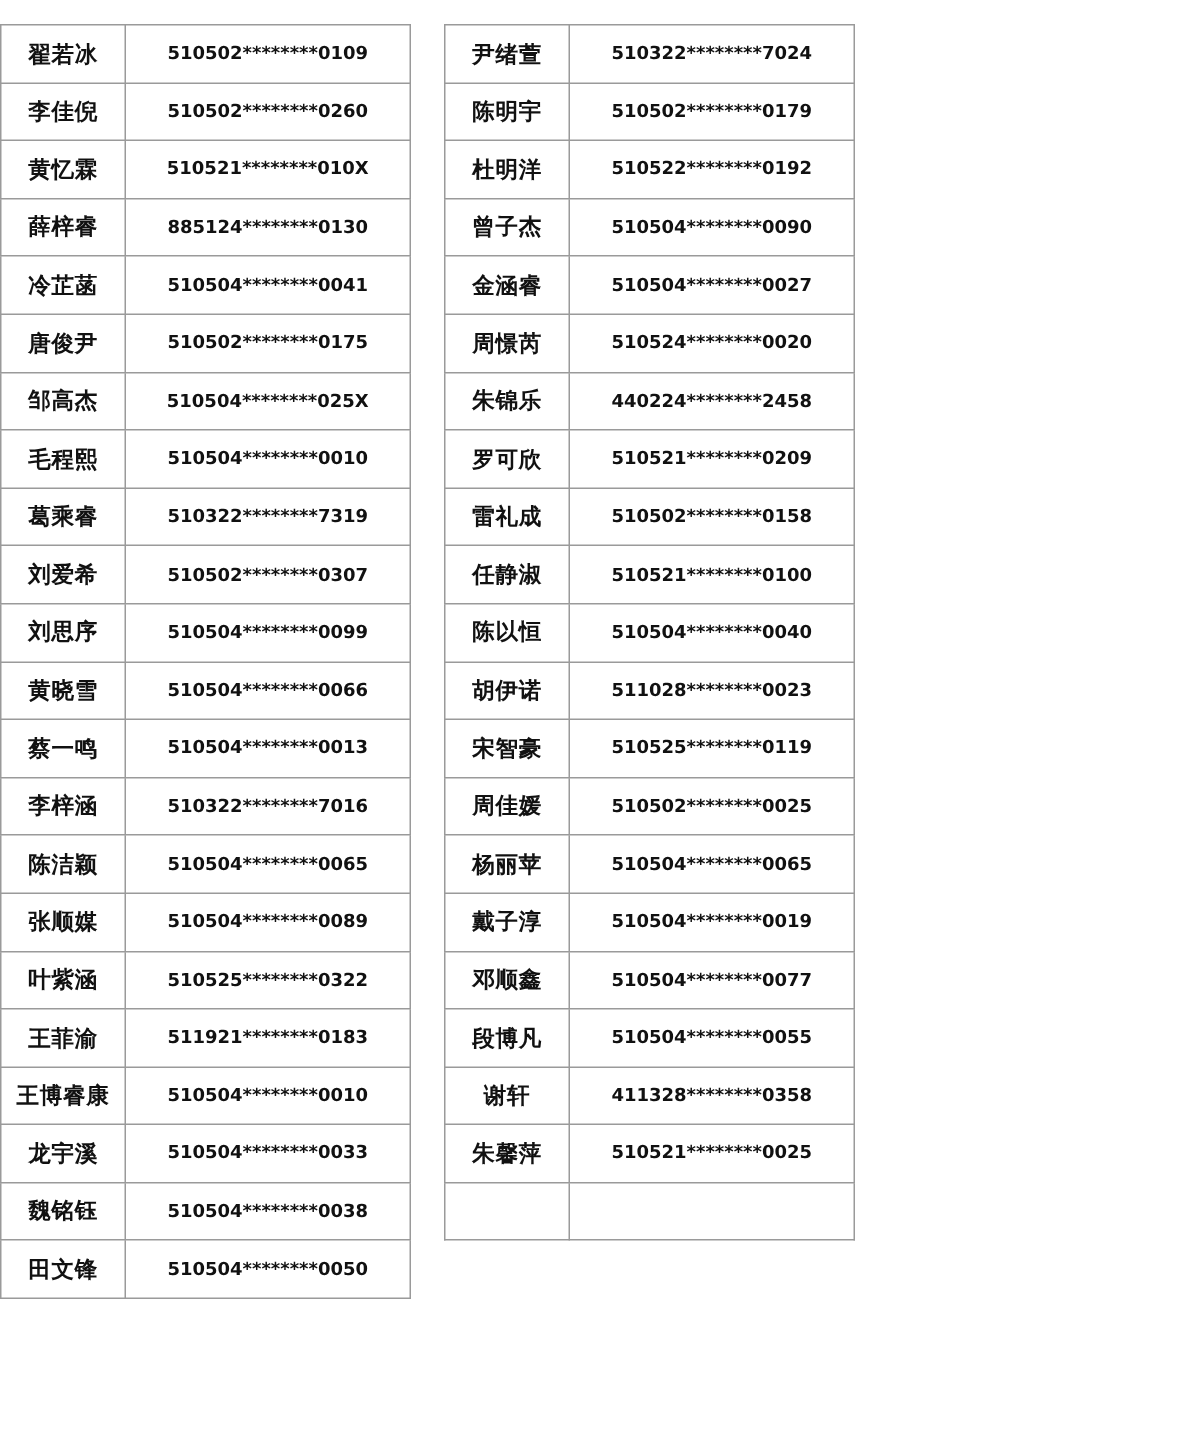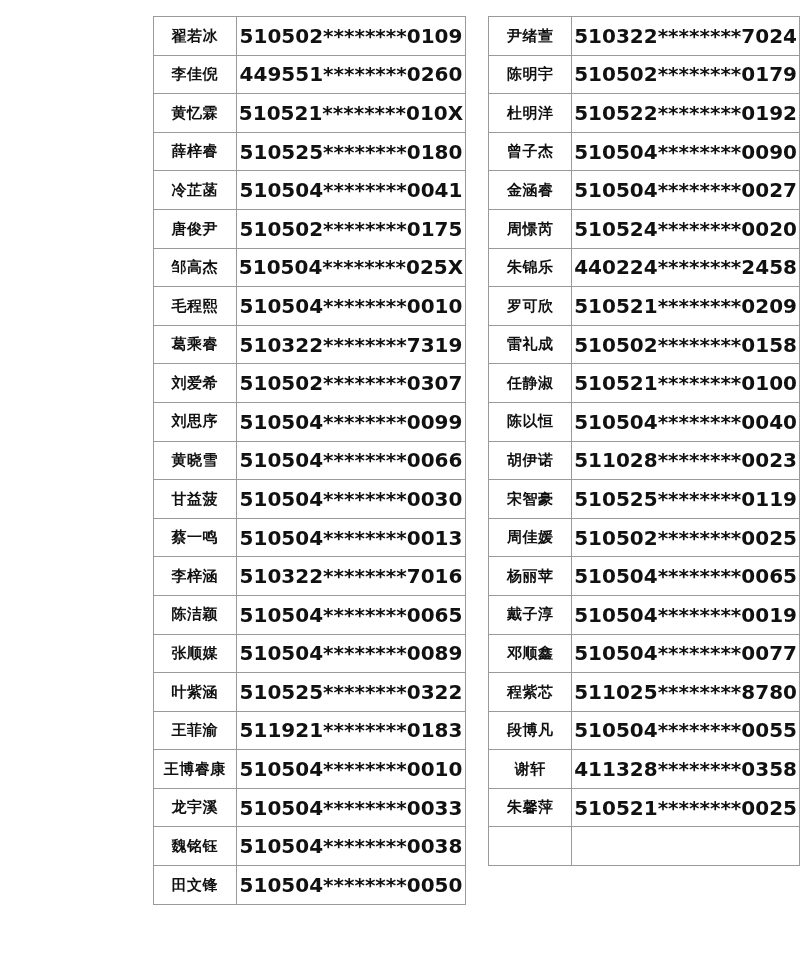--- a/index.html
+++ b/index.html
@@ -13,21 +13,21 @@
     background: #ffffff;
     font-family: "DejaVu Sans", "Liberation Sans", sans-serif;
     overflow: hidden;
   }
   .page {
     position: relative;
     width: 800px;
     height: 819px;
     box-sizing: border-box;
     display: flex;
-    justify-content: flex-end;
+    justify-content: flex-start;
     align-items: flex-start;
     padding-top: 16px;
     border-radius: 21px;
   }
   .tables-wrap {
     display: flex;
     flex-direction: row;
     align-items: flex-start;
     gap: 22px;
   }
@@ -51,49 +51,49 @@
   table.roster td.name-cell {
     width: 78px;
     font-weight: bold;
     letter-spacing: 0.5px;
   }
   table.roster td.id-cell {
     width: 185px;
     font-family: "DejaVu Sans", "Liberation Sans", sans-serif;
     font-weight: bold;
     letter-spacing: 0px;
-    font-size: 20px;
+    font-size: 12px;
   }
   table.roster td.empty-cell {
     color: transparent;
   }
 </style>
 </head>
 <body>
 
 <div class="page">
   <div class="tables-wrap">
 
     <table class="roster" id="left-table">
       <tbody>
           <tr>
             <td class="name-cell">翟若冰</td>
             <td class="id-cell">510502********0109</td>
           </tr>
           <tr>
             <td class="name-cell">李佳倪</td>
-            <td class="id-cell">449551********0260</td>
+            <td class="id-cell">510502********0260</td>
           </tr>
           <tr>
             <td class="name-cell">黄忆霖</td>
             <td class="id-cell">510521********010X</td>
           </tr>
           <tr>
             <td class="name-cell">薛梓睿</td>
-            <td class="id-cell">510525********0180</td>
+            <td class="id-cell">885124********0130</td>
           </tr>
           <tr>
             <td class="name-cell">冷芷菡</td>
             <td class="id-cell">510504********0041</td>
           </tr>
           <tr>
             <td class="name-cell">唐俊尹</td>
             <td class="id-cell">510502********0175</td>
           </tr>
           <tr>
@@ -114,24 +114,20 @@
           </tr>
           <tr>
             <td class="name-cell">刘思序</td>
             <td class="id-cell">510504********0099</td>
           </tr>
           <tr>
             <td class="name-cell">黄晓雪</td>
             <td class="id-cell">510504********0066</td>
           </tr>
           <tr>
-            <td class="name-cell">甘益菠</td>
-            <td class="id-cell">510504********0030</td>
-          </tr>
-          <tr>
             <td class="name-cell">蔡一鸣</td>
             <td class="id-cell">510504********0013</td>
           </tr>
           <tr>
             <td class="name-cell">李梓涵</td>
             <td class="id-cell">510322********7016</td>
           </tr>
           <tr>
             <td class="name-cell">陈洁颖</td>
             <td class="id-cell">510504********0065</td>
@@ -231,24 +227,20 @@
           </tr>
           <tr>
             <td class="name-cell">戴子淳</td>
             <td class="id-cell">510504********0019</td>
           </tr>
           <tr>
             <td class="name-cell">邓顺鑫</td>
             <td class="id-cell">510504********0077</td>
           </tr>
           <tr>
-            <td class="name-cell">程紫芯</td>
-            <td class="id-cell">511025********8780</td>
-          </tr>
-          <tr>
             <td class="name-cell">段博凡</td>
             <td class="id-cell">510504********0055</td>
           </tr>
           <tr>
             <td class="name-cell">谢轩</td>
             <td class="id-cell">411328********0358</td>
           </tr>
           <tr>
             <td class="name-cell">朱馨萍</td>
             <td class="id-cell">510521********0025</td>

